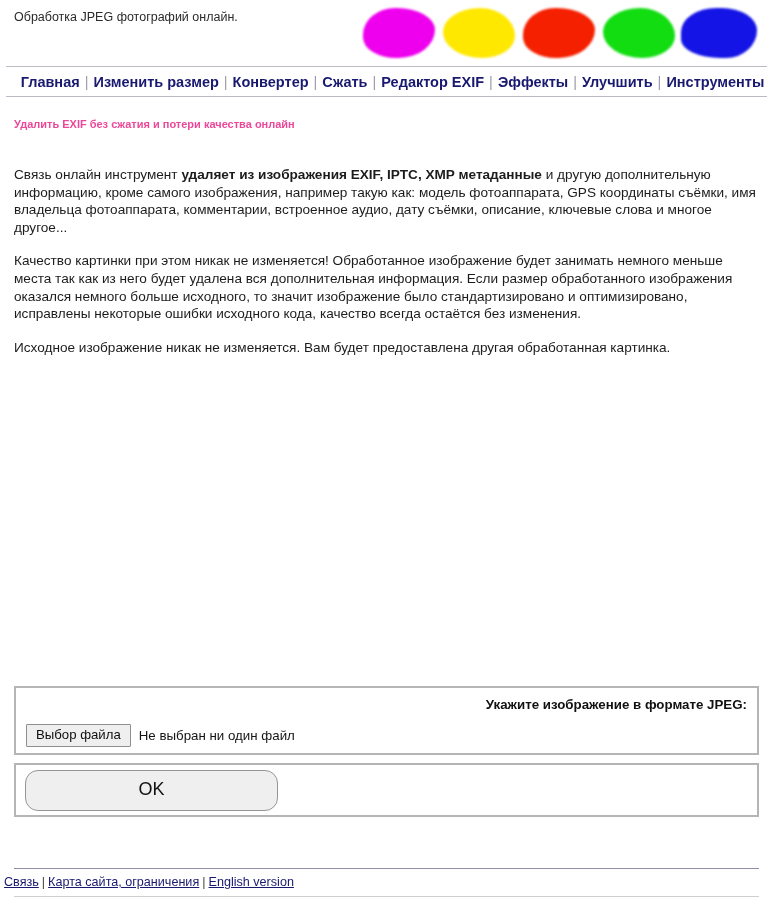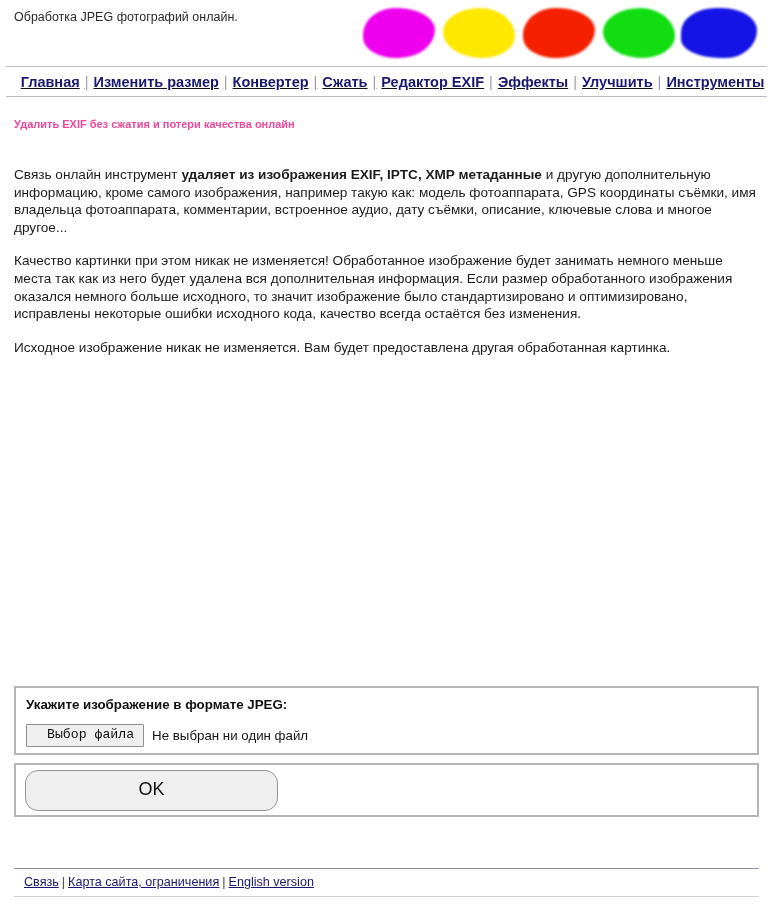--- a/index.html
+++ b/index.html
@@ -72,21 +72,20 @@
     height: 1px;
     background: #b9bcc4;
     margin: 0 6px 0 6px;
   }
   .nav {
     text-align: center;
     padding: 7px 0 6px 12px;
     font-size: 14.5px;
     font-weight: bold;
     white-space: nowrap;
-    text-decoration: underline;
   }
   .nav a {
     color: #191970;
     text-decoration: none;
     padding: 0 2px;
   }
   .nav .sep {
     color: #9c9cae;
     font-weight: normal;
     padding: 0 3px;
@@ -126,40 +125,41 @@
     padding: 0 14px;
   }
   .box {
     border: 2px solid #b5b5b5;
     background: #ffffff;
     box-sizing: border-box;
   }
   .box-upload {
     height: 69px;
     padding: 9px 10px 0 10px;
+    text-align: right;
   }
   .upload-label {
     font-size: 13.3px;
     font-weight: bold;
     color: #111;
     margin-bottom: 12px;
   }
   .file-row {
     display: flex;
     align-items: center;
     font-size: 13.3px;
     color: #1a1a1a;
   }
   .file-btn {
     display: inline-block;
     border: 1px solid #8f8f8f;
     background: #efefef;
-    padding: 2px 9px 3px 20px;
+    padding: 2px 9px 3px 9px;
     font-size: 13.2px;
-    font-family: Liberation Mono, monospace;
+    font-family: Liberation Sans, sans-serif;
     color: #0f0f0f;
     border-radius: 1px;
     line-height: 16px;
     cursor: pointer;
   }
   .file-name {
     margin-left: 8px;
     font-size: 13.3px;
     color: #141414;
   }
@@ -192,21 +192,21 @@
     left: 0;
     right: 0;
     bottom: 12px;
   }
   .footer-rule-top {
     height: 1px;
     background: #8f8fa8;
     margin: 0 14px 6px 14px;
   }
   .footer-links {
-    padding: 0 24px;
+    padding: 0 4px;
     font-size: 12.6px;
     color: #333;
     white-space: nowrap;
   }
   .footer-links a {
     color: #191970;
     text-decoration: underline;
   }
   .footer-links .fsep {
     color: #444;

